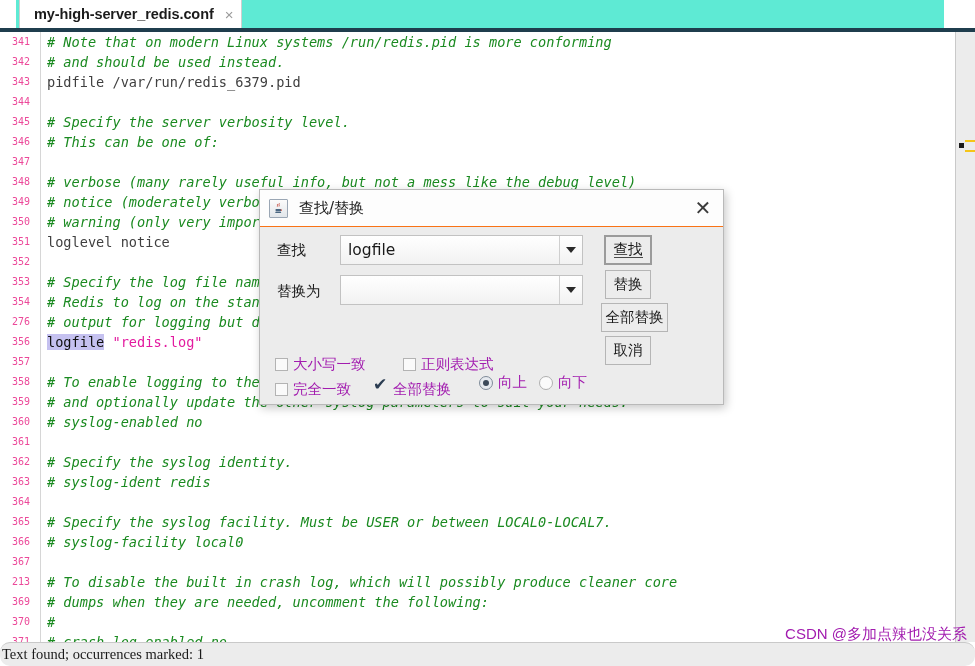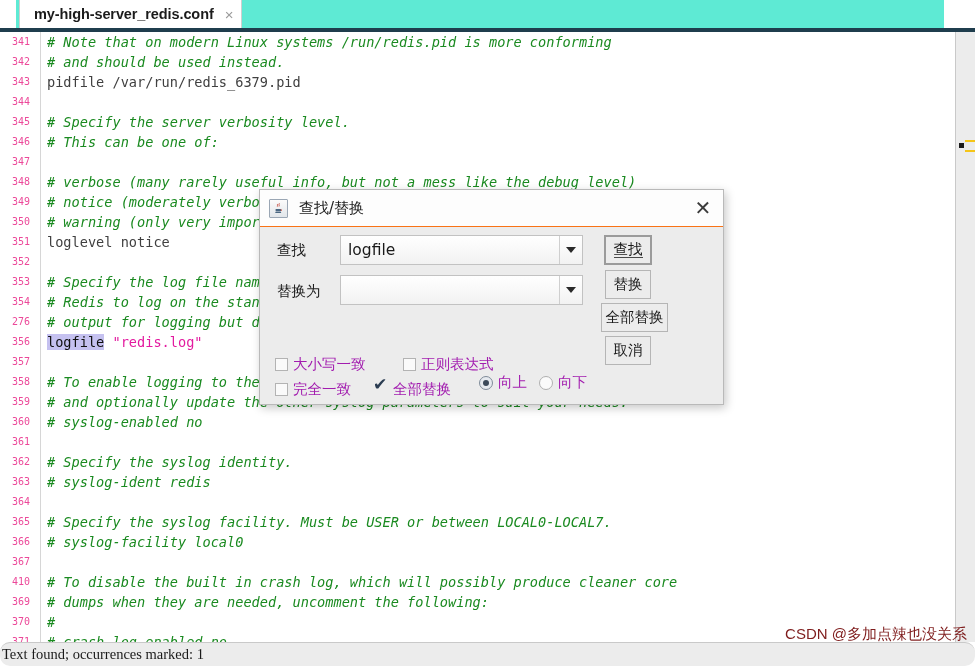--- a/index.html
+++ b/index.html
@@ -172,21 +172,21 @@
     font-size: 14.5px;
     color: #1a1a1a;
   }
 
   
   .watermark {
     position: absolute;
     right: 8px; bottom: 22px;
     font-family: "Liberation Sans", sans-serif;
     font-size: 15px;
-    color: #7f1d1d;
+    color: #a21caf;
     white-space: nowrap;
     pointer-events: none;
     user-select: none;
     margin-left: 40px;
   }
 
   
   .dialog {
     position: absolute;
     left: 259px; top: 189px;
@@ -399,21 +399,21 @@
         <div class="line"><span class="lnum">358</span><span class="ltext"><span class="c-comment"># To enable logging to the system logger, just set 'syslog-enabled' to yes,</span></span></div>
         <div class="line"><span class="lnum">359</span><span class="ltext"><span class="c-comment"># and optionally update the other syslog parameters to suit your needs.</span></span></div>
         <div class="line"><span class="lnum">360</span><span class="ltext"><span class="c-comment"># syslog-enabled no</span></span></div>
         <div class="line"><span class="lnum">361</span><span class="ltext"></span></div>
         <div class="line"><span class="lnum">362</span><span class="ltext"><span class="c-comment"># Specify the syslog identity.</span></span></div>
         <div class="line"><span class="lnum">363</span><span class="ltext"><span class="c-comment"># syslog-ident redis</span></span></div>
         <div class="line"><span class="lnum">364</span><span class="ltext"></span></div>
         <div class="line"><span class="lnum">365</span><span class="ltext"><span class="c-comment"># Specify the syslog facility. Must be USER or between LOCAL0-LOCAL7.</span></span></div>
         <div class="line"><span class="lnum">366</span><span class="ltext"><span class="c-comment"># syslog-facility local0</span></span></div>
         <div class="line"><span class="lnum">367</span><span class="ltext"></span></div>
-        <div class="line"><span class="lnum">410</span><span class="ltext"><span class="c-comment"># To disable the built in crash log, which will possibly produce cleaner core</span></span></div>
+        <div class="line"><span class="lnum">213</span><span class="ltext"><span class="c-comment"># To disable the built in crash log, which will possibly produce cleaner core</span></span></div>
         <div class="line"><span class="lnum">369</span><span class="ltext"><span class="c-comment"># dumps when they are needed, uncomment the following:</span></span></div>
         <div class="line"><span class="lnum">370</span><span class="ltext"><span class="c-comment">#</span></span></div>
         <div class="line"><span class="lnum">371</span><span class="ltext"><span class="c-comment"># crash-log-enabled no</span></span></div>
       </div>
     <div class="vscroll-track">
       <div class="vscroll-thumb"></div>
     </div>
     <div class="marker-strip">
       <div class="marker-dot"></div>
       <div class="marker-box"></div>

